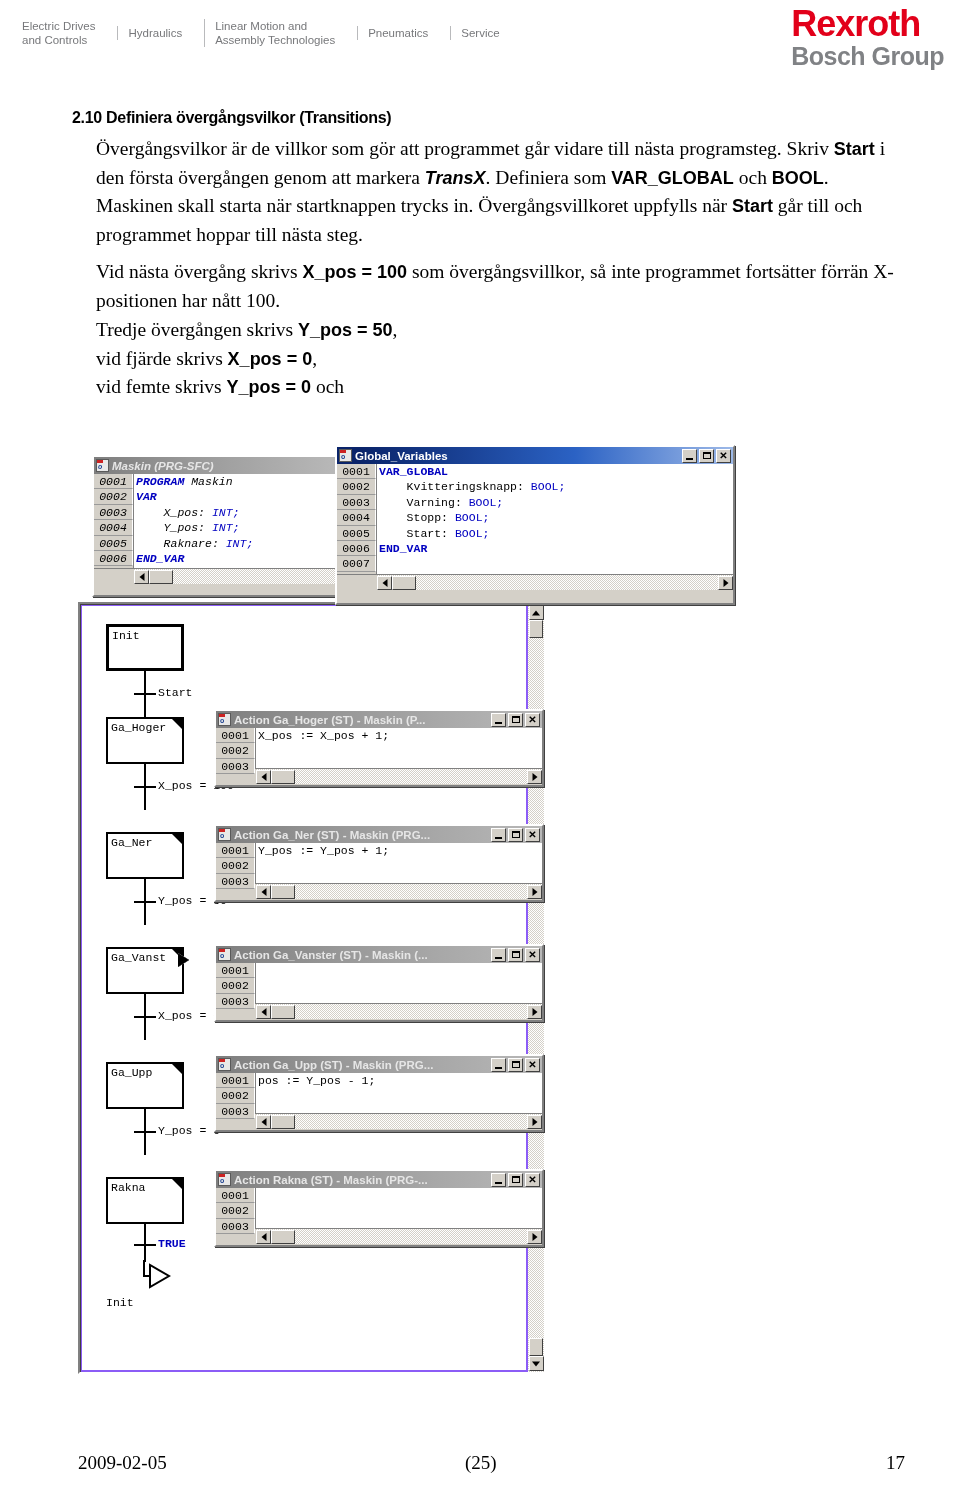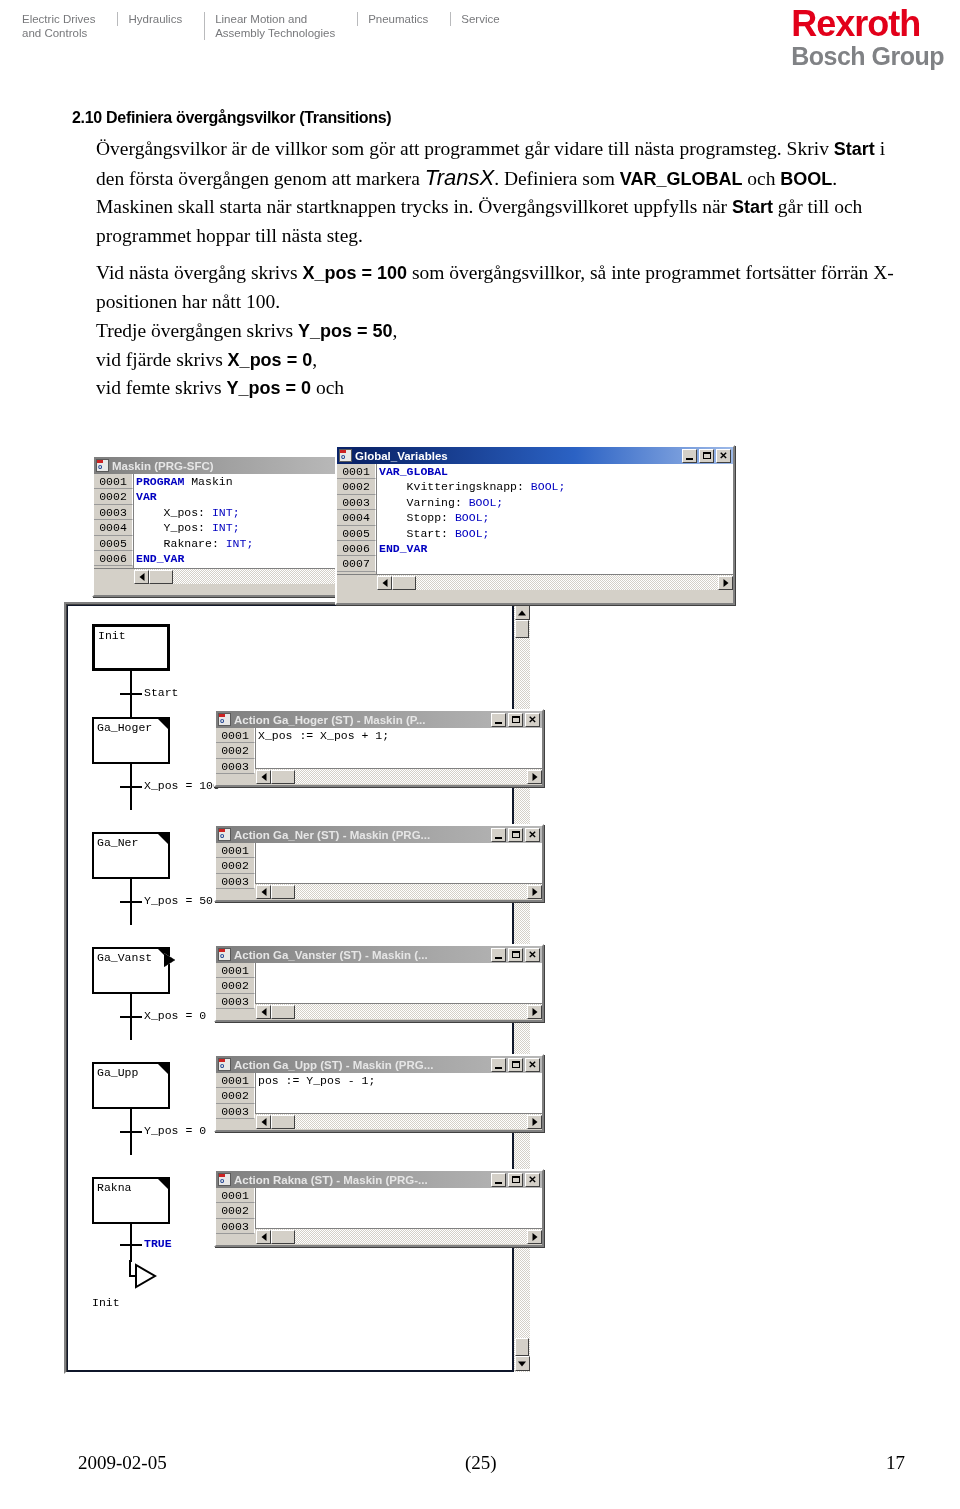--- a/index.html
+++ b/index.html
@@ -12,21 +12,21 @@
     position:relative;
     overflow:hidden;
   }
 
   
   .header {
     position:absolute; left:0; top:0; width:960px; height:80px;
   }
   .hdr-nav {
     position:absolute; left:14px; top:12px;
-    display:flex; align-items:flex-start; height:42px;
+    display:flex; align-items:center; height:42px;
   }
   .hdr-item {
     font-family:"Liberation Sans", sans-serif;
     font-size:11.5px; line-height:14px; color:#77787b;
     padding:0 22px 0 10px;
     border-left:1px solid #b9babc;
     display:flex; flex-direction:column; justify-content:center;
     white-space:pre-line;
   }
   .hdr-item:first-child { border-left:none; padding-left:8px; }
@@ -52,21 +52,21 @@
     letter-spacing:-0.3px;
   }
   .para {
     margin:0 0 0 96px;
     width:810px;
     font-size:19.5px;
     line-height:27.5px;
     text-align:left;
   }
   .para b { font-family:"Liberation Sans", sans-serif; font-weight:bold; font-size:18px; }
-  .para i { font-family:"Liberation Sans", sans-serif; font-style:italic; font-weight:normal; font-size:22px;}
+  .para i { font-family:"Liberation Sans", sans-serif; font-style:italic; font-weight:bold; font-size:18px;}
   .para .blk { display:block; }
 
   
   .shot { position:absolute; left:0; top:0; width:960px; height:1509px; }
 
   .win {
     position:absolute;
     background:#d4d0c8;
     border:2px solid;
     border-color:#ffffff #808080 #808080 #ffffff;
@@ -168,22 +168,22 @@
   .tri-d { border-left:4px solid transparent; border-right:4px solid transparent; border-top:5px solid #000; }
   .hs-thumb {
     width:24px; height:14px; background:#d4d0c8;
     border:1px solid; border-color:#ffffff #404040 #404040 #ffffff;
     flex:0 0 24px;
   }
   .hs-spacer { flex:1 1 auto; }
 
   
   #sfc-panel {
-    position:absolute; left:64px; top:602px; width:468px; height:772px;
-    background:#0f172a;
+    position:absolute; left:78px; top:602px; width:468px; height:772px;
+    background:#8b5cf6;
     border:2px solid; border-color:#808080 #ffffff #ffffff #808080;
     box-shadow:inset 1px 1px 0 #404040;
   }
   #sfc-canvas {
     position:absolute; left:2px; top:2px; width:444px; height:764px;
     background:#ffffff; overflow:hidden;
   }
   #sfc-vscroll {
     position:absolute; right:0px; top:0px; width:16px; height:768px;
     background:repeating-conic-gradient(#ffffff 0% 25%, #d4d0c8 0% 50%) 0 0/2px 2px;
@@ -358,21 +358,21 @@
         </div>
       <div class="vs-thumb"></div>
       <div class="vs-spacer"></div>
       <div class="vs-thumb"></div>
       <div class="arrow-btn" style="margin-bottom:1px;">
           <i class="tri tri-d"></i>
         </div>
     </div>
   </div>
 
-  <div class="win" style="left:92px; top:455px; width:246px; height:142px;">
+  <div class="win" style="left:92px; top:455px; width:246px; height:142px;font-style:italic;">
     <div class="win-title inactive">
       <span class="win-icon"></span>
       <span class="win-title-text">Maskin (PRG-SFC)</span>
     </div>
     <div class="code-pane" style="height:94px;">
       <div class="gutter" id="gut-maskin">
           <div>0001</div>
           <div>0002</div>
           <div>0003</div>
           <div>0004</div>
@@ -507,20 +507,23 @@
               <span class="gl-close">✕</span>
             </span>
           </span>
         </div>
         <div class="code-pane" style="height: 40px;">
           <div class="gutter">
             <div>0001</div>
             <div>0002</div>
             <div>0003</div>
           </div>
+          <div class="codelines">
+            <div>Y_pos := Y_pos + 1;</div>
+          </div>
         </div>
         <div class="hscroll">
           <div class="hs-gut"></div>
           <div class="hs-track">
             <div class="arrow-btn">
               <i class="tri tri-l"></i>
             </div>
             <div class="hs-thumb"></div>
             <div class="hs-spacer"></div>
             <div class="arrow-btn">

